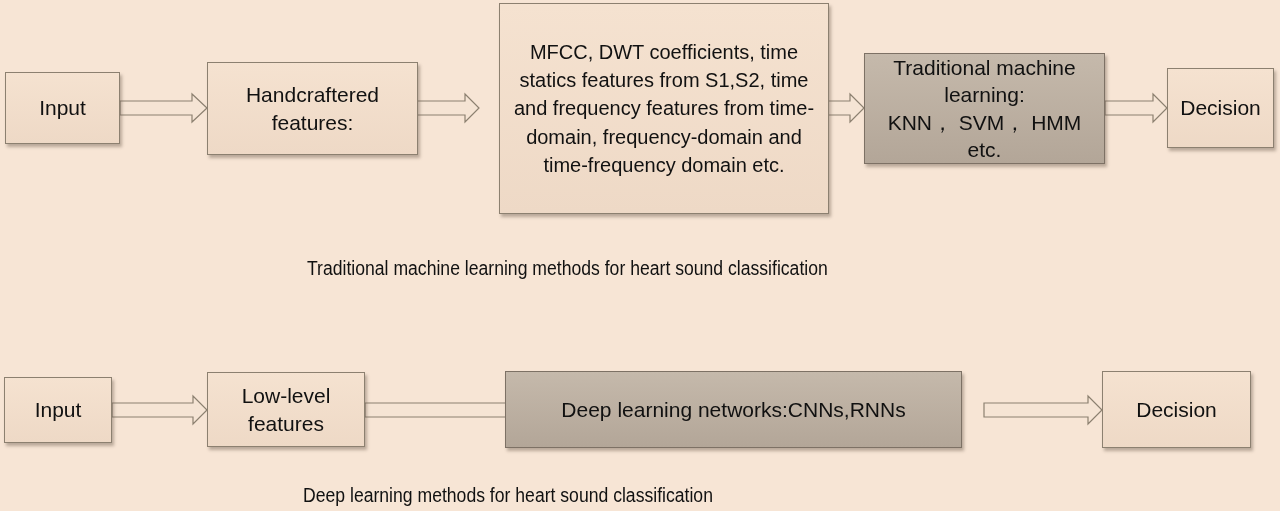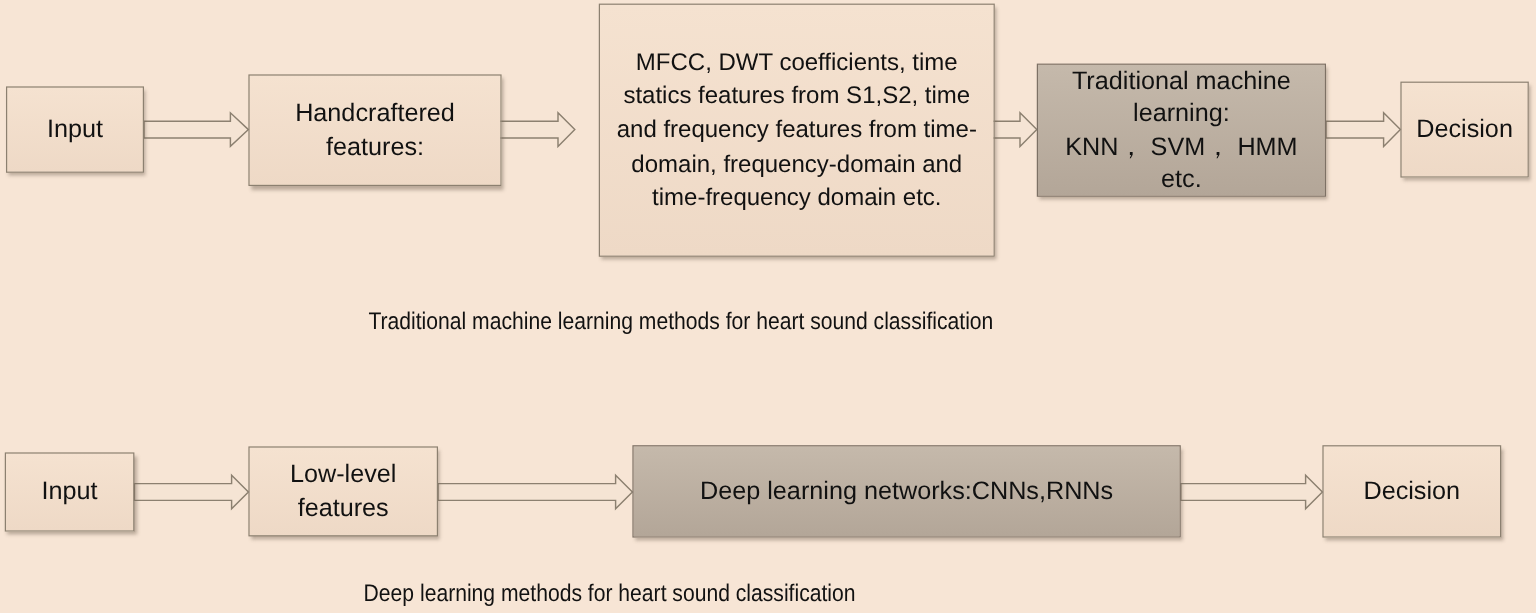--- a/index.html
+++ b/index.html
@@ -71,20 +71,20 @@
 </div>
 
 <div class="caption" style="left:307px; top:257px;">Traditional machine learning methods for heart sound classification</div>
 
 <div class="box" style="left:4px; top:377px; width:108px; height:66px; transform:none;">
   <span>Input</span>
 </div>
 <div class="box" style="left:207px; top:372px; width:158px; height:75px; transform:none; padding:4px 2px;">
   <span>Low-level features</span>
 </div>
-<div class="box dark" style="left:527px; top:371px; width:457px; height:77px; transform:none;">
+<div class="box dark" style="left:505px; top:371px; width:457px; height:77px; transform:none;">
   <span>Deep learning networks:CNNs,RNNs</span>
 </div>
 <div class="box" style="left:1102px; top:371px; width:149px; height:77px; transform:none;">
   <span>Decision</span>
 </div>
 
 <div class="caption" style="left:303px; top:484px;">Deep  learning methods for heart sound classification</div>
 
 </body></html>

